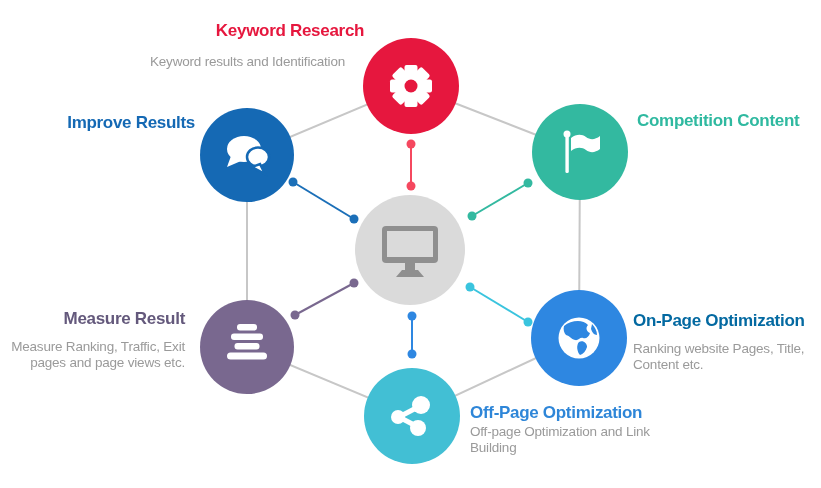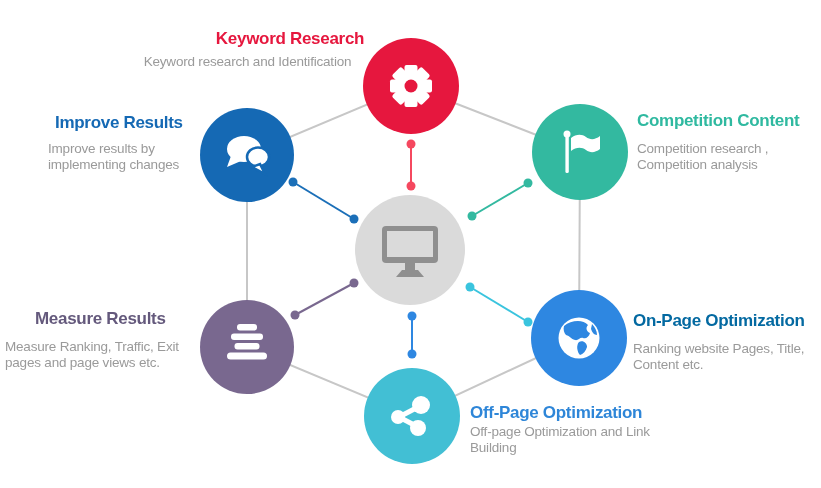--- a/index.html
+++ b/index.html
@@ -9,21 +9,21 @@
   }
   .stage svg{position:absolute;left:0;top:0;}
   .node-title{
     position:absolute;font-weight:bold;font-size:17px;letter-spacing:-0.3px;
     white-space:nowrap;
   }
   .node-desc{
     position:absolute;font-size:13.5px;line-height:15.5px;letter-spacing:-0.2px;
   }
   .ta-c{text-align:center}
-  .ta-r{}
+  .ta-r{text-align:right}
   .nw{white-space:nowrap}
   #t-keyword{left:205px;top:21px;width:170px}
   #d-keyword{left:135px;top:54px;width:225px}
   #t-competition{left:637px;top:111px}
   #d-competition{left:637px;top:141px;width:170px}
   #t-onpage{left:633px;top:311px}
   #d-onpage{left:633px;top:341px;width:175px}
   #t-offpage{left:470px;top:403px}
   #d-offpage{left:470px;top:424px;width:195px}
   #t-measure{left:35px;top:309px;width:150px}
@@ -127,31 +127,29 @@
     <g transform="translate(247,155)">
       <ellipse cx="-3" cy="-6" rx="17" ry="13" fill="#ffffff"></ellipse>
       <path d="M-16,1 L-20,12 L-6,6 Z" fill="#ffffff"></path>
       <g stroke-width="2.5" fill="#ffffff" stroke="#1569b4">
         <ellipse cx="11" cy="2" rx="11" ry="9.5"></ellipse>
         <path d="M13,9 L18,19 L5,12 Z"></path>
       </g>
     </g>
   </svg>
 
-  <div id="t-keyword" class="node-title ta-c" style="color: rgb(230, 23, 62); margin-top: 8px;">Keyword Research</div>
-  <div id="d-keyword" class="node-desc ta-c nw" style="color: rgb(154, 154, 154);">Keyword research and Identification</div>
+  <div id="t-keyword" class="node-title ta-c" style="color: rgb(230, 23, 62);">Keyword Research</div>
+  <div id="d-keyword" class="node-desc ta-c nw" style="color: rgb(154, 154, 154);">Keyword results and Identification</div>
 
   <div id="t-competition" class="node-title" style="color: rgb(47, 185, 160);">Competition Content</div>
-  <div id="d-competition" class="node-desc" style="color: rgb(154, 154, 154);">Competition research , Competition analysis</div>
 
   <div id="t-onpage" class="node-title" style="color: #0369a1;">On-Page Optimization</div>
   <div id="d-onpage" class="node-desc" style="color: rgb(154, 154, 154);">Ranking website Pages, Title, Content etc.</div>
 
   <div id="t-offpage" class="node-title" style="color: rgb(46, 134, 216);">Off-Page Optimization</div>
   <div id="d-offpage" class="node-desc" style="color: rgb(154, 154, 154);">Off-page Optimization and Link Building</div>
 
-  <div id="t-measure" class="node-title ta-r" style="color: rgb(100, 89, 124);">Measure Results</div>
+  <div id="t-measure" class="node-title ta-r" style="color: rgb(100, 89, 124);">Measure Result</div>
   <div id="d-measure" class="node-desc ta-r" style="color: rgb(154, 154, 154);">Measure Ranking, Traffic, Exit pages and page views etc.</div>
 
   <div id="t-improve" class="node-title ta-r" style="color: rgb(21, 105, 180);">Improve Results</div>
-  <div id="d-improve" class="node-desc ta-r" style="color: rgb(154, 154, 154);">Improve results by implementing changes</div>
 
 </div>
 
 </body></html>

